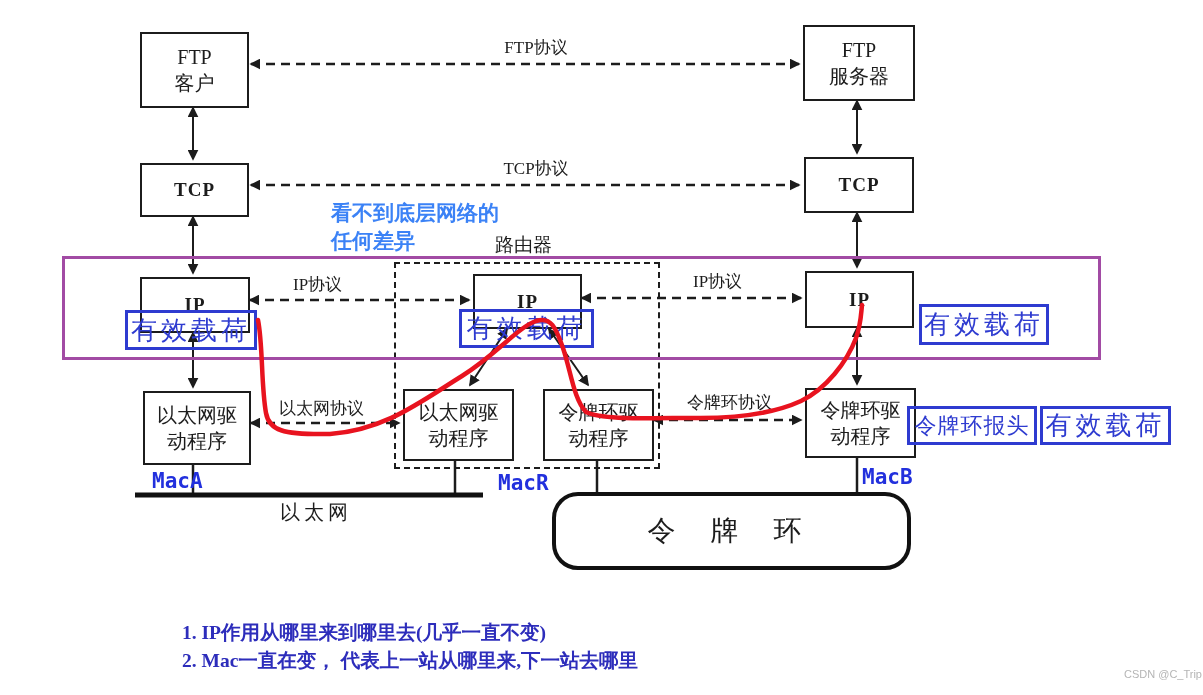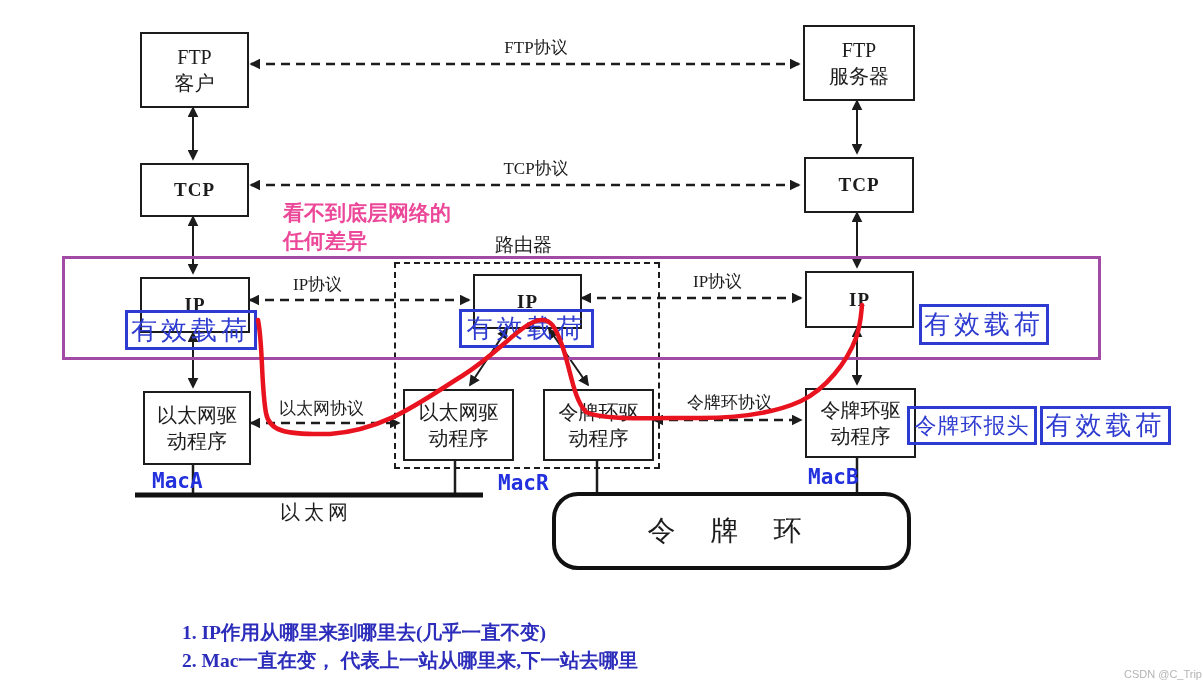--- a/index.html
+++ b/index.html
@@ -13,22 +13,22 @@
        font-size:20px;line-height:1.32;z-index:2;}
   .box.latin{font-weight:bold;font-size:19px;letter-spacing:1px;}
   .dashedbox{position:absolute;border:2px dashed #1c1c1c;background:transparent;z-index:0;}
   .purple-rect{position:absolute;border:3px solid #a24ba4;background:transparent;z-index:3;}
   .bluebox{position:absolute;border:3px solid #2e3bd0;background:rgba(255,255,255,0.0);
            display:flex;align-items:center;justify-content:center;color:#2e3bd0;
            font-size:26px;letter-spacing:4px;z-index:4;white-space:nowrap;}
   .bluebox.small{font-size:22px;letter-spacing:1px;}
   .lbl{position:absolute;font-size:18px;z-index:2;white-space:pre;}
   .proto{font-size:17px;}
-  .purple-note{position:absolute;color:#ec4899;font-weight:bold;font-size:21px;
-               line-height:1.35;white-space:pre-line;z-index:3;}
+  .purple-note{position:absolute;color:#3b82f6;font-weight:bold;font-size:21px;
+               line-height:1.35;white-space:pre-line;z-index:3;margin-left:48px;}
   .mac{position:absolute;color:#2230dd;font-family:"DejaVu Sans Mono","Liberation Mono",monospace;
        font-size:21px;font-weight:600;z-index:4;}
   .roundnet{position:absolute;border:4px solid #111;border-radius:26px;background:#fff;
             display:flex;align-items:center;justify-content:center;font-size:28px;
             letter-spacing:14px;z-index:2;}
   .bottom-note{position:absolute;color:#2d2dbb;font-weight:600;font-size:19.5px;
                line-height:1.42;white-space:pre-line;z-index:2;}
   .watermark{position:absolute;color:#b5b5b5;font-size:11px;
              font-family:"Liberation Sans","DejaVu Sans",sans-serif;z-index:2;margin-left:21px;}
 </style>
@@ -102,21 +102,21 @@
   <div class="lbl proto" style="left:293px;top:273px;">IP协议</div>
   <div class="lbl proto" style="left:693px;top:270px;">IP协议</div>
   <div class="lbl proto" style="left:279px;top:397px;">以太网协议</div>
   <div class="lbl proto" style="left:687px;top:391px;">令牌环协议</div>
   <div class="lbl" style="left:280px;top:499px;font-size:20px;letter-spacing:4px;">以太网</div>
 
   <div class="roundnet" style="left:552px;top:492px;width:351px;height:70px;">令 牌 环</div>
 
   <div class="mac" style="left:152px;top:469px;">MacA</div>
   <div class="mac" style="left:498px;top:471px;">MacR</div>
-  <div class="mac" style="left:808px;top:465px;">MacB</div>
+  <div class="mac" style="left:862px;top:465px;">MacB</div>
 
   <div class="purple-note" style="left:283px;top:199px;">看不到底层网络的
 任何差异</div>
   <div class="purple-rect" style="left:62px;top:256px;width:1033px;height:98px;"></div>
 
   <div class="bluebox" style="left:125px;top:310px;width:126px;height:34px;">有效载荷</div>
   <div class="bluebox" style="left:459px;top:309px;width:129px;height:33px;">有效载荷</div>
   <div class="bluebox" style="left:919px;top:304px;width:124px;height:35px;">有效载荷</div>
   <div class="bluebox small" style="left:907px;top:406px;width:124px;height:33px;">令牌环报头</div>
   <div class="bluebox" style="left:1040px;top:406px;width:125px;height:33px;">有效载荷</div>

